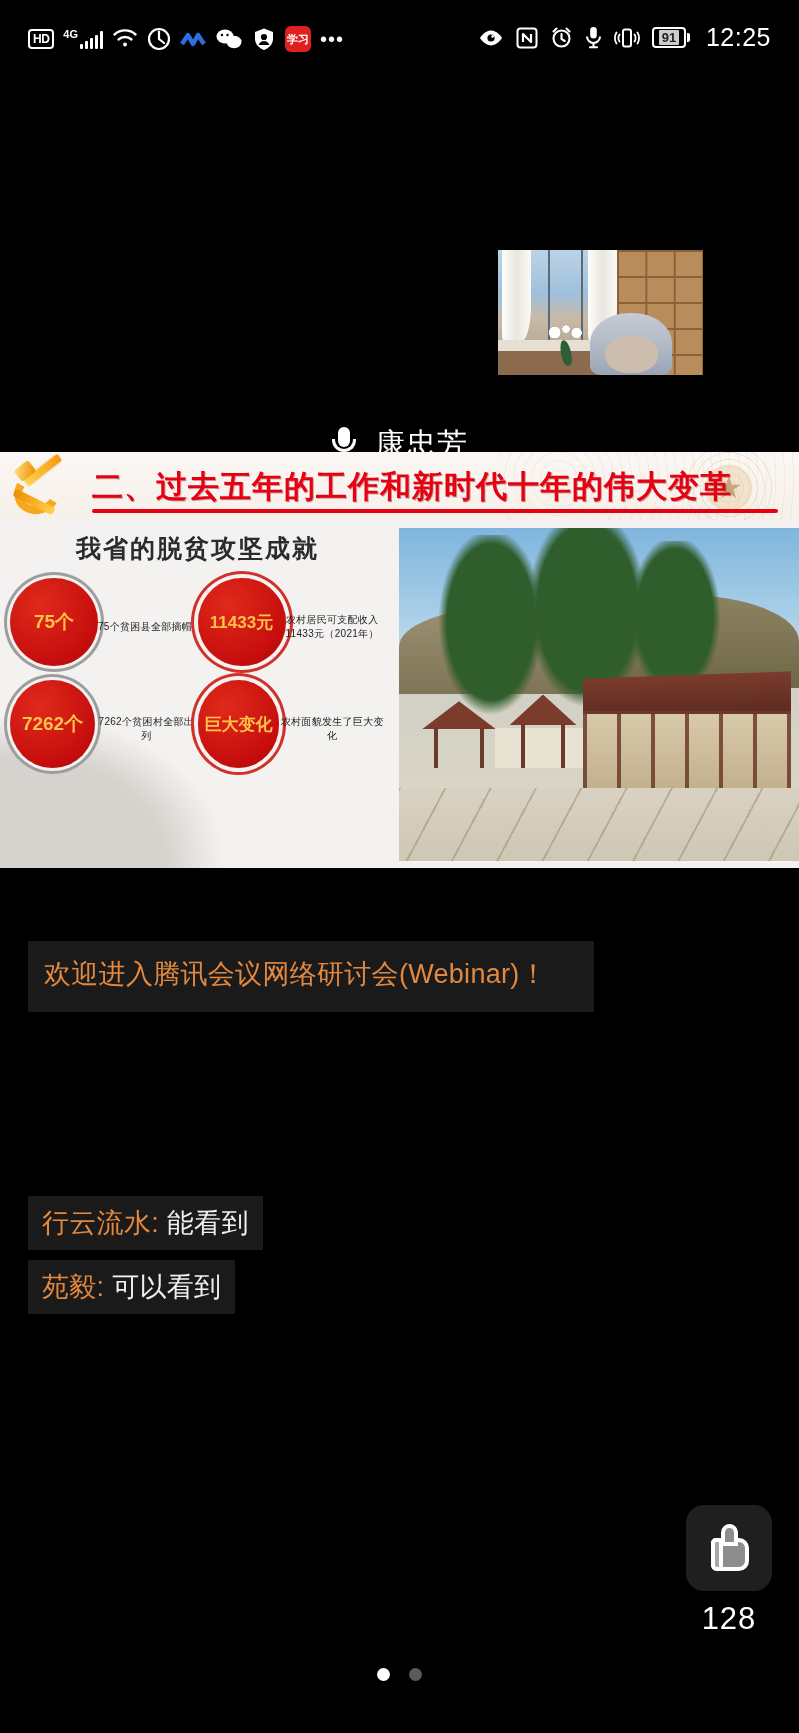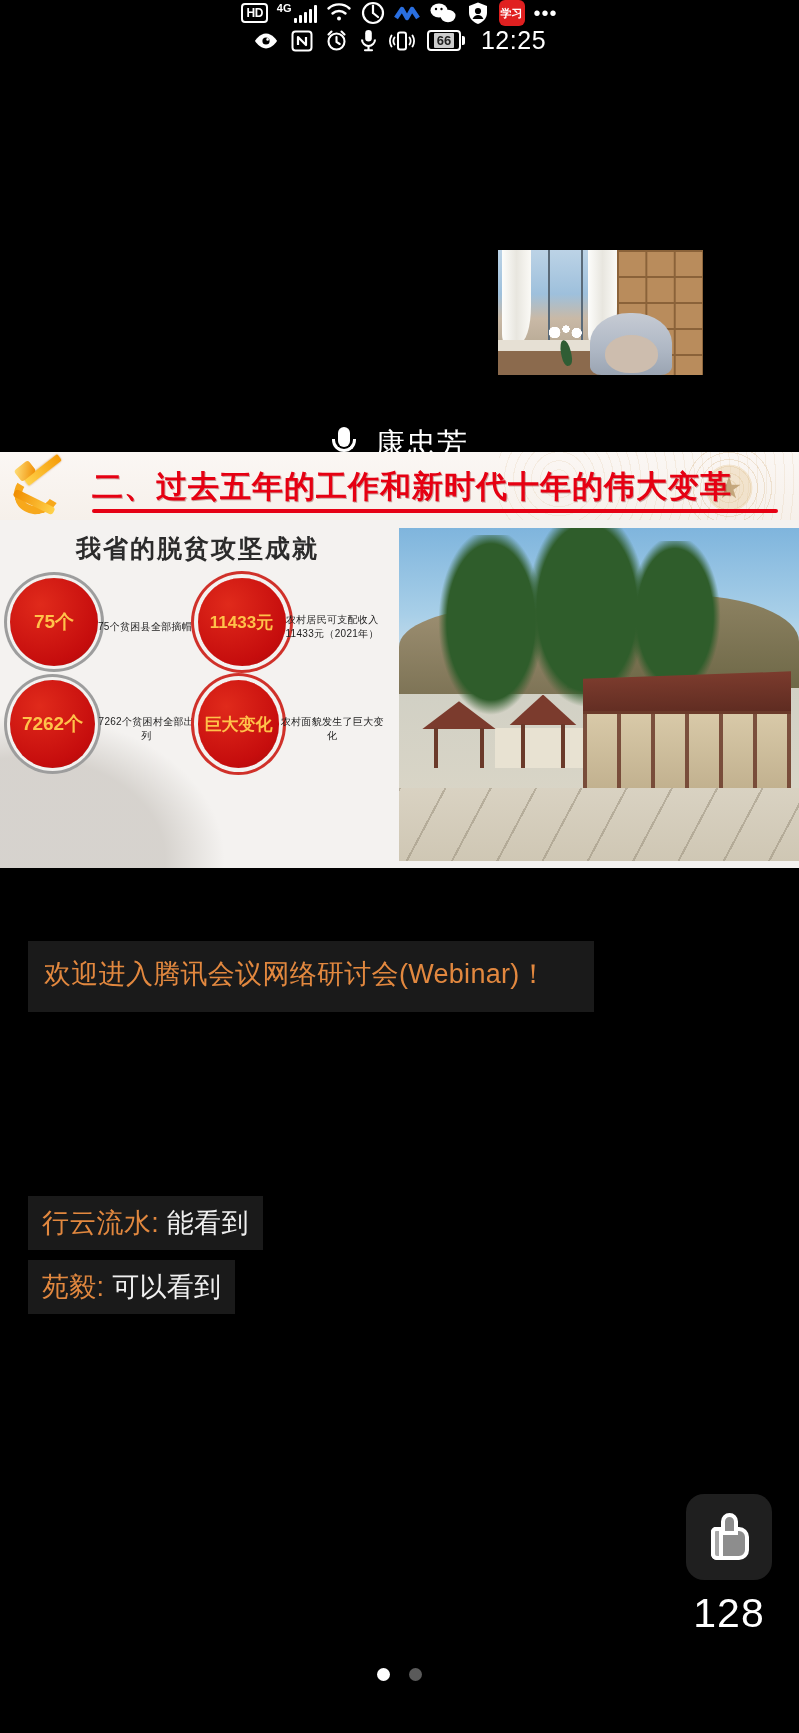--- a/index.html
+++ b/index.html
@@ -7,22 +7,22 @@
     width:799px; height:1733px;
     background:#000;
     font-family:"Liberation Sans","DejaVu Sans",sans-serif;
     overflow:hidden;
   }
   #app { position:relative; width:799px; height:1733px; background:#000; }
 
   
   .statusbar{
     position:absolute; left:0; top:0; width:799px; height:52px;
-    display:flex; align-items:center; justify-content:space-between;
-    padding:0 28px; color:#fff;flex-direction:column;
+    display:flex; align-items:flex-end; justify-content:space-between;
+    padding:0 28px; color:#fff;
   }
   .sb-left, .sb-right{ display:flex; align-items:center; gap:9px; }
   .sb-right{ gap:12px; }
   .ic{ display:inline-flex; align-items:center; justify-content:center; }
   .hd-box{
     border:2px solid #fff; border-radius:4px; font-size:12px; font-weight:bold;
     line-height:1; padding:2px 3px; letter-spacing:-0.5px;
   }
   .g4{ display:flex; align-items:flex-end; gap:2px; }
   .g4 .lbl{ font-size:11px; font-weight:bold; line-height:1; margin-bottom:9px;}
@@ -297,21 +297,21 @@
     background:#8d8d8d; border:4px solid #fff; border-radius:5px 10px 10px 6px;
   }
   .thumb .cuff{
     position:absolute; left:8px; top:14px; width:12px; height:33px;
     background:#a8a8a8; border:4px solid #fff; border-radius:5px 0 0 6px;
   }
   .thumb .up{
     position:absolute; left:18px; top:0; width:17px; height:22px;
     background:#8d8d8d; border:4px solid #fff; border-radius:9px 9px 0 0;
   }
-  .like-count{ color:#fff; font-size:41px; letter-spacing:1px; }
+  .like-count{ color:#fff; font-size:31px; letter-spacing:1px; }
   .page-dots{
     position:absolute; left:0; bottom:52px; width:799px;
     display:flex; align-items:center; justify-content:center; gap:19px;
   }
   .dot{ width:13px; height:13px; border-radius:50%; background:#5a5a5a; }
   .dot.active{ background:#fff; }
 </style>
 </head>
 <body>
 
@@ -398,21 +398,21 @@
       </span>
       <span class="ic">
         <svg width="26" height="22" viewBox="0 0 26 22">
             <rect x="9" y="2.5" width="8" height="17" rx="2" stroke="#fff" stroke-width="2" fill="none"></rect>
             <path d="M5.5 7.5C4.2 9.5 4.2 12.5 5.5 14.5M2.5 5.5C.6 8.8.6 13.2 2.5 16.5" stroke="#fff" stroke-width="1.8" fill="none" stroke-linecap="round"></path>
             <path d="M20.5 7.5c1.3 2 1.3 5 0 7M23.5 5.5c1.9 3.3 1.9 7.7 0 11" stroke="#fff" stroke-width="1.8" fill="none" stroke-linecap="round"></path>
           </svg>
       </span>
       <span class="batt">
         <span class="batt-body">
-          <span class="batt-fill">66</span>
+          <span class="batt-fill">91</span>
         </span>
         <span class="batt-tip"></span>
       </span>
       <span class="clock">12:25</span>
     </div>
   </div>
 
   <div class="video-stage">
     <div class="selfview">
       <div class="sv-room">

